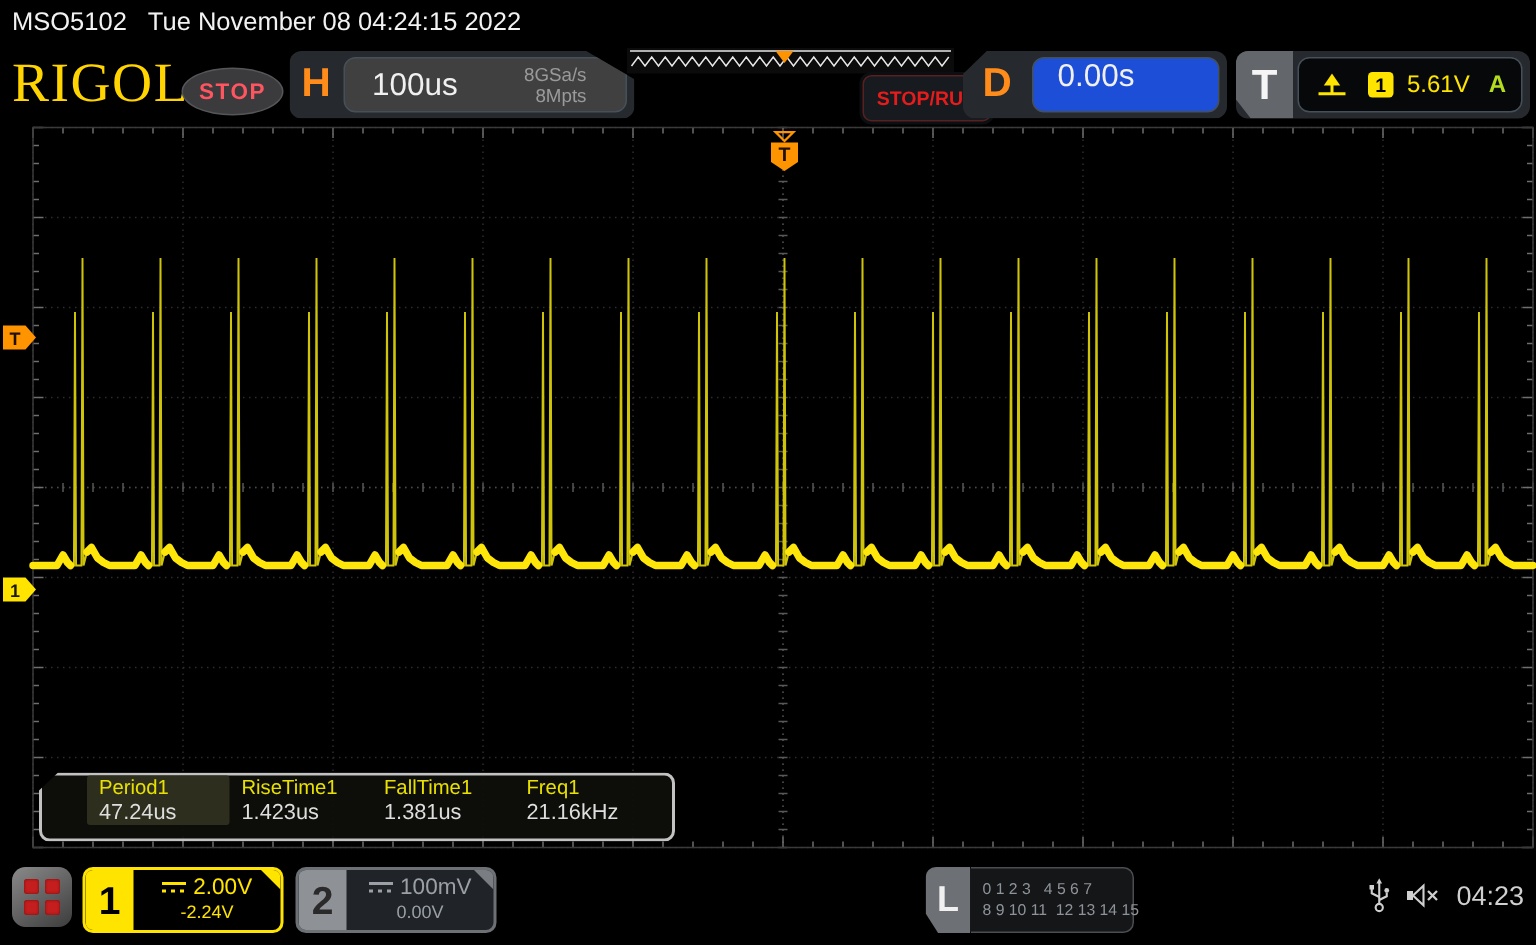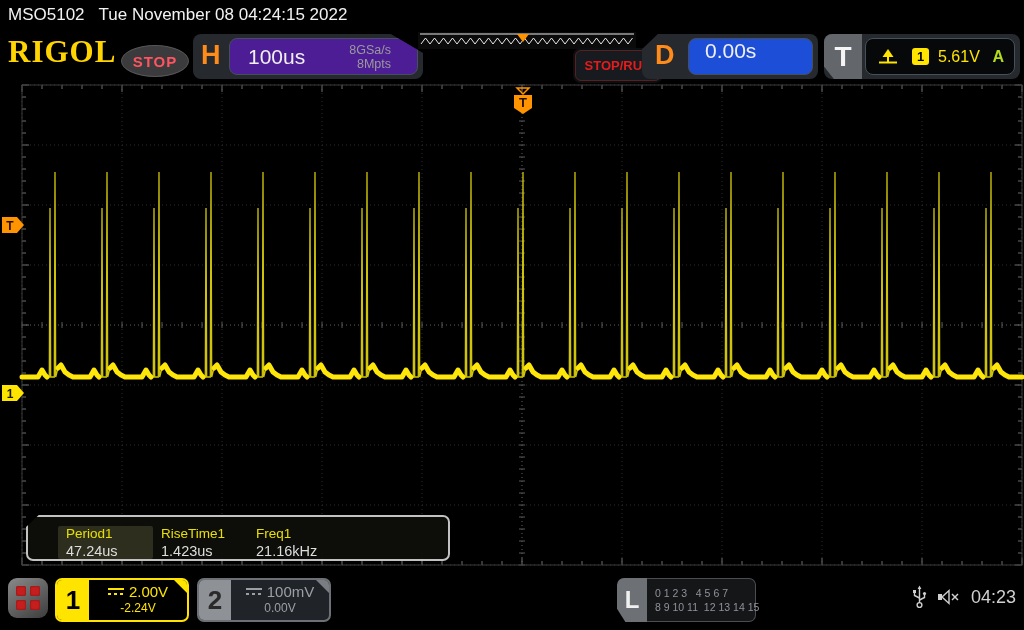--- a/index.html
+++ b/index.html
@@ -6,28 +6,28 @@
   body{width:1024px;height:630px;position:relative;overflow:hidden;
        font-family:"Liberation Sans","DejaVu Sans",sans-serif;
        -webkit-font-smoothing:antialiased;}
   
   .top-bar{position:absolute;left:0;top:0;width:1024px;height:30px;color:#f2f2f2;
            font-size:17px;display:flex;align-items:center;padding-left:8px;box-sizing:border-box;gap:14px;}
   
   .header{position:absolute;left:0;top:30px;width:1024px;height:53px;background:#000;}
   .rigol-logo{position:absolute;left:8px;top:4px;color:#ffd400;
               font-family:"Liberation Serif","DejaVu Serif",serif;
-              font-weight:bold;font-size:31px;letter-spacing:1px;}
+              font-weight:normal;font-size:37px;letter-spacing:1px;}
   .stop-badge{position:absolute;left:121px;top:15px;width:66px;height:30px;border-radius:50%;
               background:#3b3b3d;border:1px solid #565658;display:flex;align-items:center;justify-content:center;
               color:#ff5560;font-weight:bold;font-size:15px;letter-spacing:1px;}
   .h-panel{position:absolute;left:193px;top:4px;width:230px;height:45px;background:#26292d;
            border-radius:8px;clip-path:polygon(0 0,86% 0,100% 42%,100% 100%,0 100%);}
   .panel-letter{position:absolute;left:8px;top:6px;font-size:27px;font-weight:bold;color:#ff8c1a;}
-  .h-inner{position:absolute;left:36px;top:4px;right:5px;bottom:4px;background:#4c1d95;
+  .h-inner{position:absolute;left:36px;top:4px;right:5px;bottom:4px;background:#404040;
            border:1px solid #45505a;border-radius:8px;display:flex;align-items:center;}
   .h-timebase{color:#f0f0f0;font-size:21px;margin-left:18px;flex:1;}
   .h-rates{display:flex;flex-direction:column;align-items:flex-end;margin-right:26px;color:#9a9a9a;font-size:12.5px;line-height:14px;}
   .hpos-strip{position:absolute;left:418px;top:2px;width:218px;height:17px;background:#0b0b0b;}
   .hdr-btn{position:absolute;top:20px;height:29px;background:#171b20;border:1px solid #39434b;border-radius:6px;
            display:flex;align-items:center;justify-content:center;box-shadow:0 0 0 2px #0c0f12;}
   .measure-btn{left:428px;width:86px;color:#f5f000;font-weight:bold;font-size:14px;}
   .stoprun-btn{left:538px;width:84px;color:#e51c1c;font-weight:bold;font-size:13px;border-color:#58201f;margin-left:37px;}
   .d-panel{position:absolute;left:642px;top:4px;width:176px;height:45px;background:#26292d;border-radius:8px;
            clip-path:polygon(9% 0,100% 0,100% 100%,0 100%,0 34%);}
@@ -42,21 +42,21 @@
   .t-inner{position:absolute;left:41px;top:4px;right:5px;bottom:4px;background:#07080a;border:1px solid #45505a;
            border-radius:8px;display:flex;align-items:center;}
   .t-src-badge{width:17px;height:17px;background:#ffe400;color:#000;border-radius:3px;font-size:13px;font-weight:bold;
                display:flex;align-items:center;justify-content:center;margin-left:12px;}
   .t-level{color:#ffe400;font-size:16px;margin-left:9px;flex:1;}
   .t-mode{color:#b4dc1e;font-size:16px;font-weight:bold;margin-right:10px;}
   
   #scope-svg{position:absolute;left:0;top:83px;}
   
   .meas-panel{position:absolute;left:26px;top:515px;width:424px;height:46px;background:rgba(14,14,10,0.93);
-              border:2px solid #c2c2c2;border-radius:7px;box-sizing:border-box;display:flex;align-items:flex-end;
+              border:2px solid #c2c2c2;border-radius:7px;box-sizing:border-box;display:flex;align-items:flex-start;
               padding-left:30px;clip-path:polygon(0 26%,3% 0,100% 0,100% 100%,0 100%);}
   .meas-col{width:95px;display:flex;flex-direction:column;justify-content:center;padding-left:8px;box-sizing:border-box;}
   .meas-col.selected{background:#2e2e1e;border-radius:2px;}
   .meas-label{color:#e8e000;font-size:13.5px;margin-bottom:2px;}
   .meas-value{color:#dedede;font-size:14.5px;}
   
   .bottom-bar{position:absolute;left:0;top:575px;width:1024px;height:55px;background:#000;}
   .grid-icon{position:absolute;left:8px;top:3px;width:40px;height:40px;border-radius:9px;
              background:linear-gradient(145deg,#8a8a8a,#3c3c3c);display:flex;align-items:center;justify-content:center;}
   .grid-icon .cells{width:24px;height:24px;display:grid;grid-template-columns:10px 10px;grid-template-rows:10px 10px;gap:4px;}
@@ -457,20 +457,24 @@
 <div class="meas-panel">
   <div class="meas-col selected">
     <span class="meas-label">Period1</span>
     <span class="meas-value">47.24us</span>
   </div>
   <div class="meas-col">
     <span class="meas-label">RiseTime1</span>
     <span class="meas-value">1.423us</span>
   </div>
   <div class="meas-col">
+    <span class="meas-label">FallTime1</span>
+    <span class="meas-value">1.381us</span>
+  </div>
+  <div class="meas-col">
     <span class="meas-label">Freq1</span>
     <span class="meas-value">21.16kHz</span>
   </div>
 </div>
 
 <div class="bottom-bar">
   <div class="grid-icon">
     <div class="cells">
         <i></i>
         <i></i>

